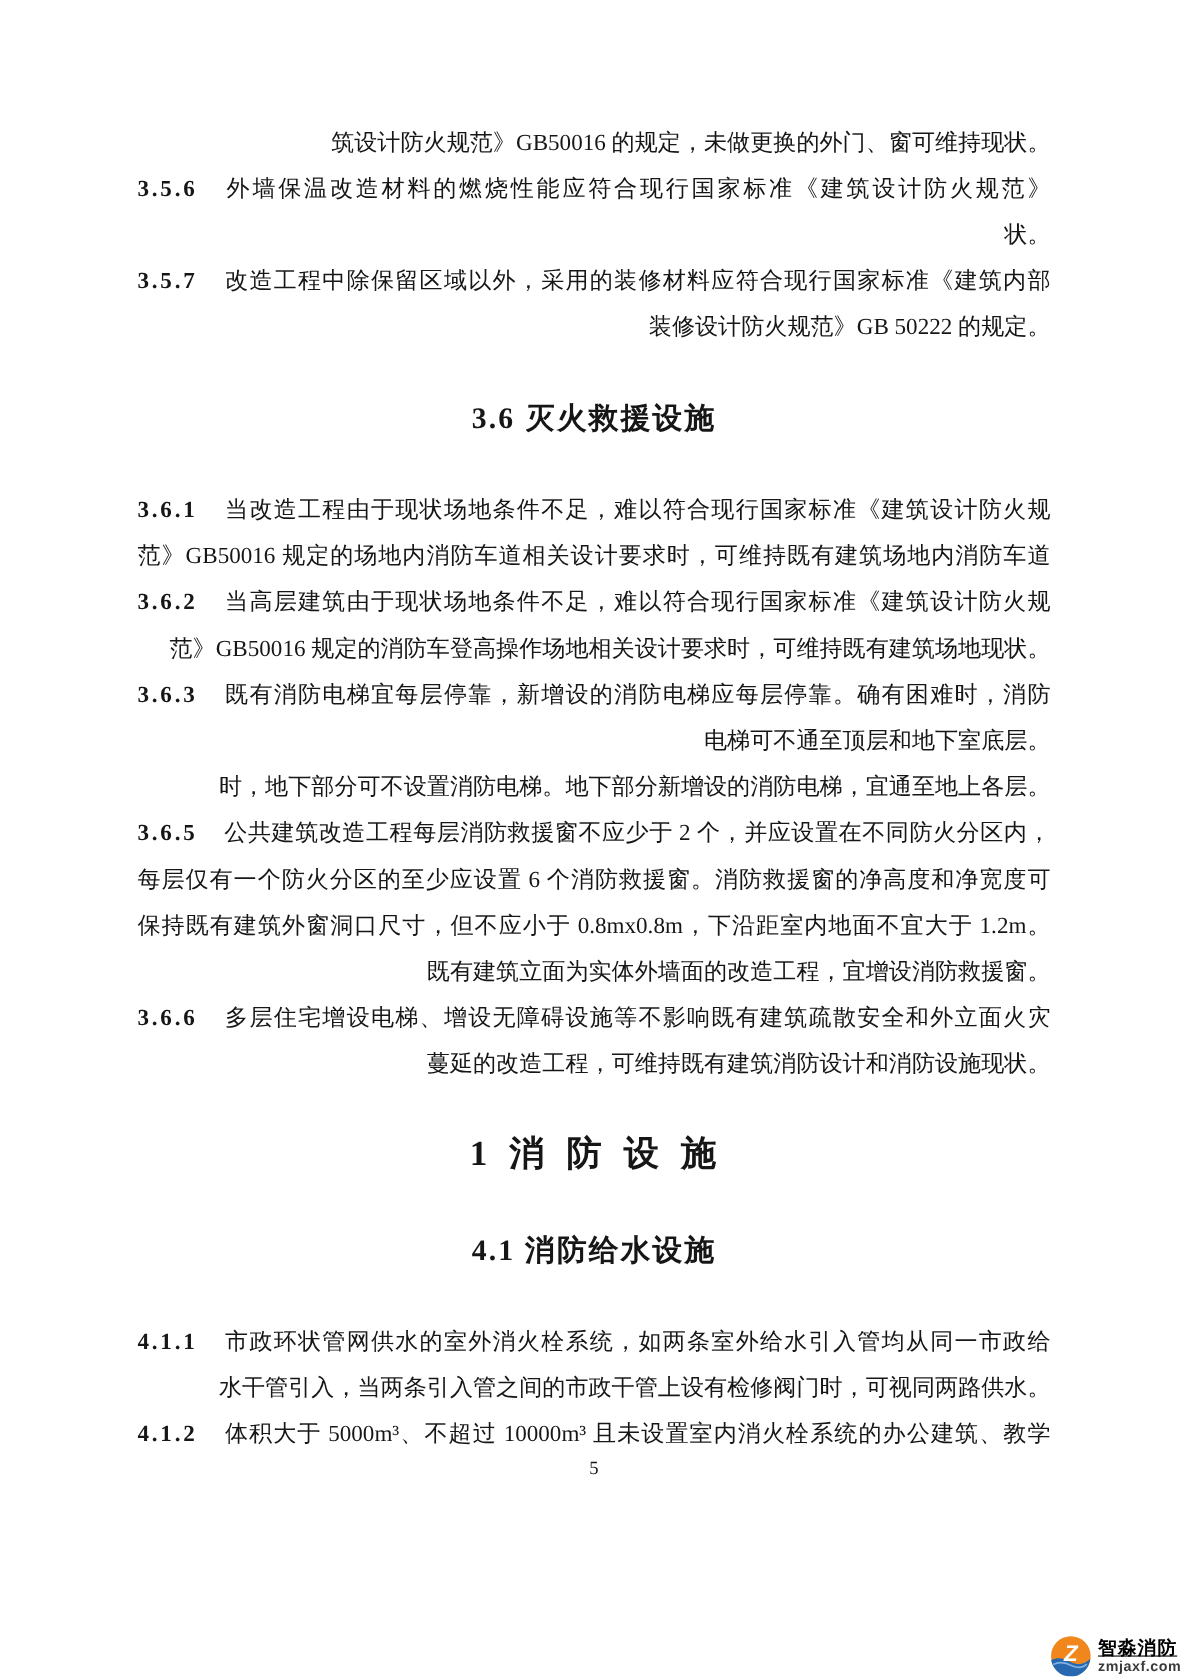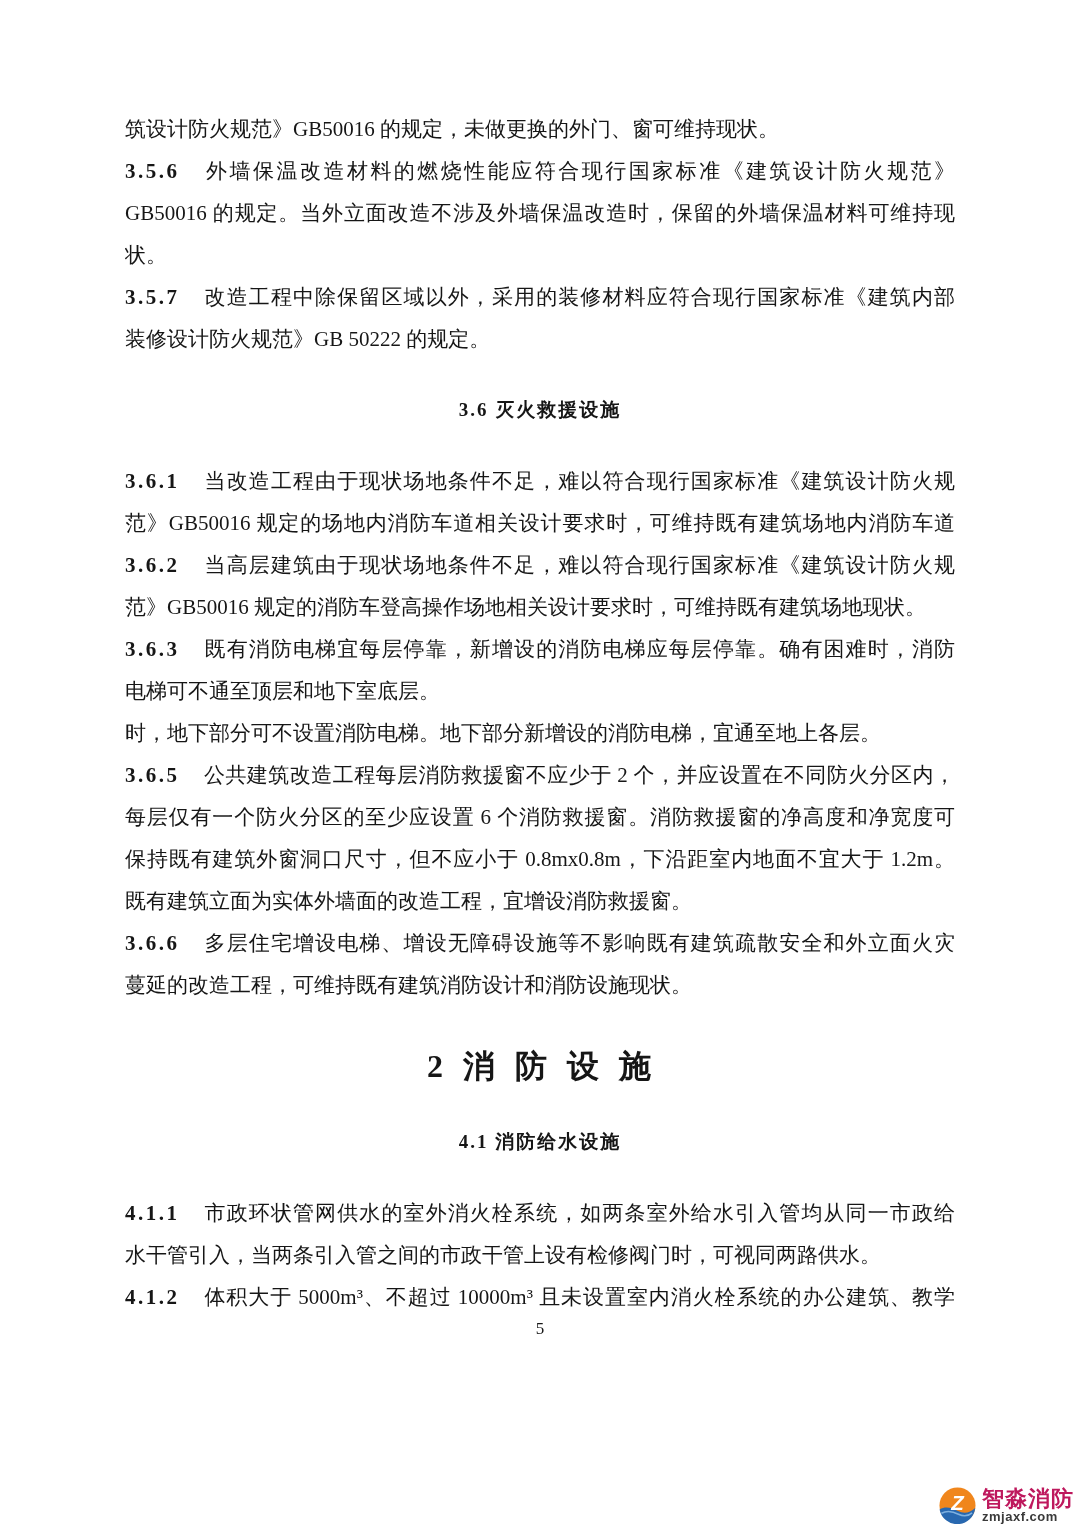--- a/index.html
+++ b/index.html
@@ -15,32 +15,33 @@
   .content {
     margin: 0 125px;
     padding-top: 108px;
   }
   p.line {
     margin: 0;
     font-size: 21px;
     line-height: 42px;
     height: 42px;
     overflow: hidden;
+    text-align: right;
   }
   .jl { text-align: justify; text-align-last: justify; }
   .ll { text-align: left; }
   .num {
     letter-spacing: 2.5px;
     margin-right: 24px;
     white-space: nowrap;
     font-weight: bold;
   }
   p.h-sec {
-    margin: 29px 0;
-    font-size: 19px;
+    margin: 41px 0;
+    font-size: 27px;
     font-weight: bold;
     line-height: 42px;
     height: 42px;
     text-align: center;
     letter-spacing: 2px;
   }
   p.h-chap {
     margin: 34px 0 0 0;
     font-size: 32px;
     font-weight: bold;
@@ -60,42 +61,42 @@
     position: absolute;
     right: 6px;
     bottom: 2px;
     display: flex;
     align-items: center;
     gap: 6px;
     font-family: "Liberation Sans", "DejaVu Sans", sans-serif;
   }
   .wm-text { display: flex; flex-direction: column; line-height: 1.05; }
   .wm-brand {
-    font-size: 22px;
+    font-size: 17px;
     font-weight: bold;
-    color: #be185d;
+    color: #000000;
     letter-spacing: 1px;
+    text-decoration: underline;
   }
   .wm-site {
     font-size: 13px;
     font-weight: bold;
     color: #3a3a3a;
     letter-spacing: 0.5px;
   }
 </style>
 </head>
 <body>
 
 <div class="page">
   <div class="content">
 
     <p class="line ll"><span>筑设计防火规范》GB50016 的规定，未做更换的外门、窗可维持现状。</span></p>
 
     <p class="line jl"><span class="num">3.5.6</span><span>外墙保温改造材料的燃烧性能应符合现行国家标准《建筑设计防火规范》</span></p>
-    <p class="line jl"><span>GB50016 的规定。当外立面改造不涉及外墙保温改造时，保留的外墙保温材料可维持现</span></p>
     <p class="line ll"><span>状。</span></p>
 
     <p class="line jl"><span class="num">3.5.7</span><span>改造工程中除保留区域以外，采用的装修材料应符合现行国家标准《建筑内部</span></p>
     <p class="line ll"><span>装修设计防火规范》GB 50222 的规定。</span></p>
 
     <p class="h-sec">3.6 灭火救援设施</p>
 
     <p class="line jl"><span class="num">3.6.1</span><span>当改造工程由于现状场地条件不足，难以符合现行国家标准《建筑设计防火规</span></p>
     <p class="line jl"><span>范》GB50016 规定的场地内消防车道相关设计要求时，可维持既有建筑场地内消防车道</span></p>
 
@@ -108,21 +109,21 @@
     <p class="line ll"><span>时，地下部分可不设置消防电梯。地下部分新增设的消防电梯，宜通至地上各层。</span></p>
 
     <p class="line jl"><span class="num">3.6.5</span><span>公共建筑改造工程每层消防救援窗不应少于 2 个，并应设置在不同防火分区内，</span></p>
     <p class="line jl"><span>每层仅有一个防火分区的至少应设置 6 个消防救援窗。消防救援窗的净高度和净宽度可</span></p>
     <p class="line jl"><span>保持既有建筑外窗洞口尺寸，但不应小于 0.8mx0.8m，下沿距室内地面不宜大于 1.2m。</span></p>
     <p class="line ll"><span>既有建筑立面为实体外墙面的改造工程，宜增设消防救援窗。</span></p>
 
     <p class="line jl"><span class="num">3.6.6</span><span>多层住宅增设电梯、增设无障碍设施等不影响既有建筑疏散安全和外立面火灾</span></p>
     <p class="line ll"><span>蔓延的改造工程，可维持既有建筑消防设计和消防设施现状。</span></p>
 
-    <p class="h-chap">2 消 防 设 施</p>
+    <p class="h-chap">1 消 防 设 施</p>
     <p class="h-sec">4.1 消防给水设施</p>
 
     <p class="line jl"><span class="num">4.1.1</span><span>市政环状管网供水的室外消火栓系统，如两条室外给水引入管均从同一市政给</span></p>
     <p class="line ll"><span>水干管引入，当两条引入管之间的市政干管上设有检修阀门时，可视同两路供水。</span></p>
 
     <p class="line jl"><span class="num">4.1.2</span><span>体积大于 5000m³、不超过 10000m³ 且未设置室内消火栓系统的办公建筑、教学</span></p>
 
     <div class="pageno">5</div>
   </div>
 

